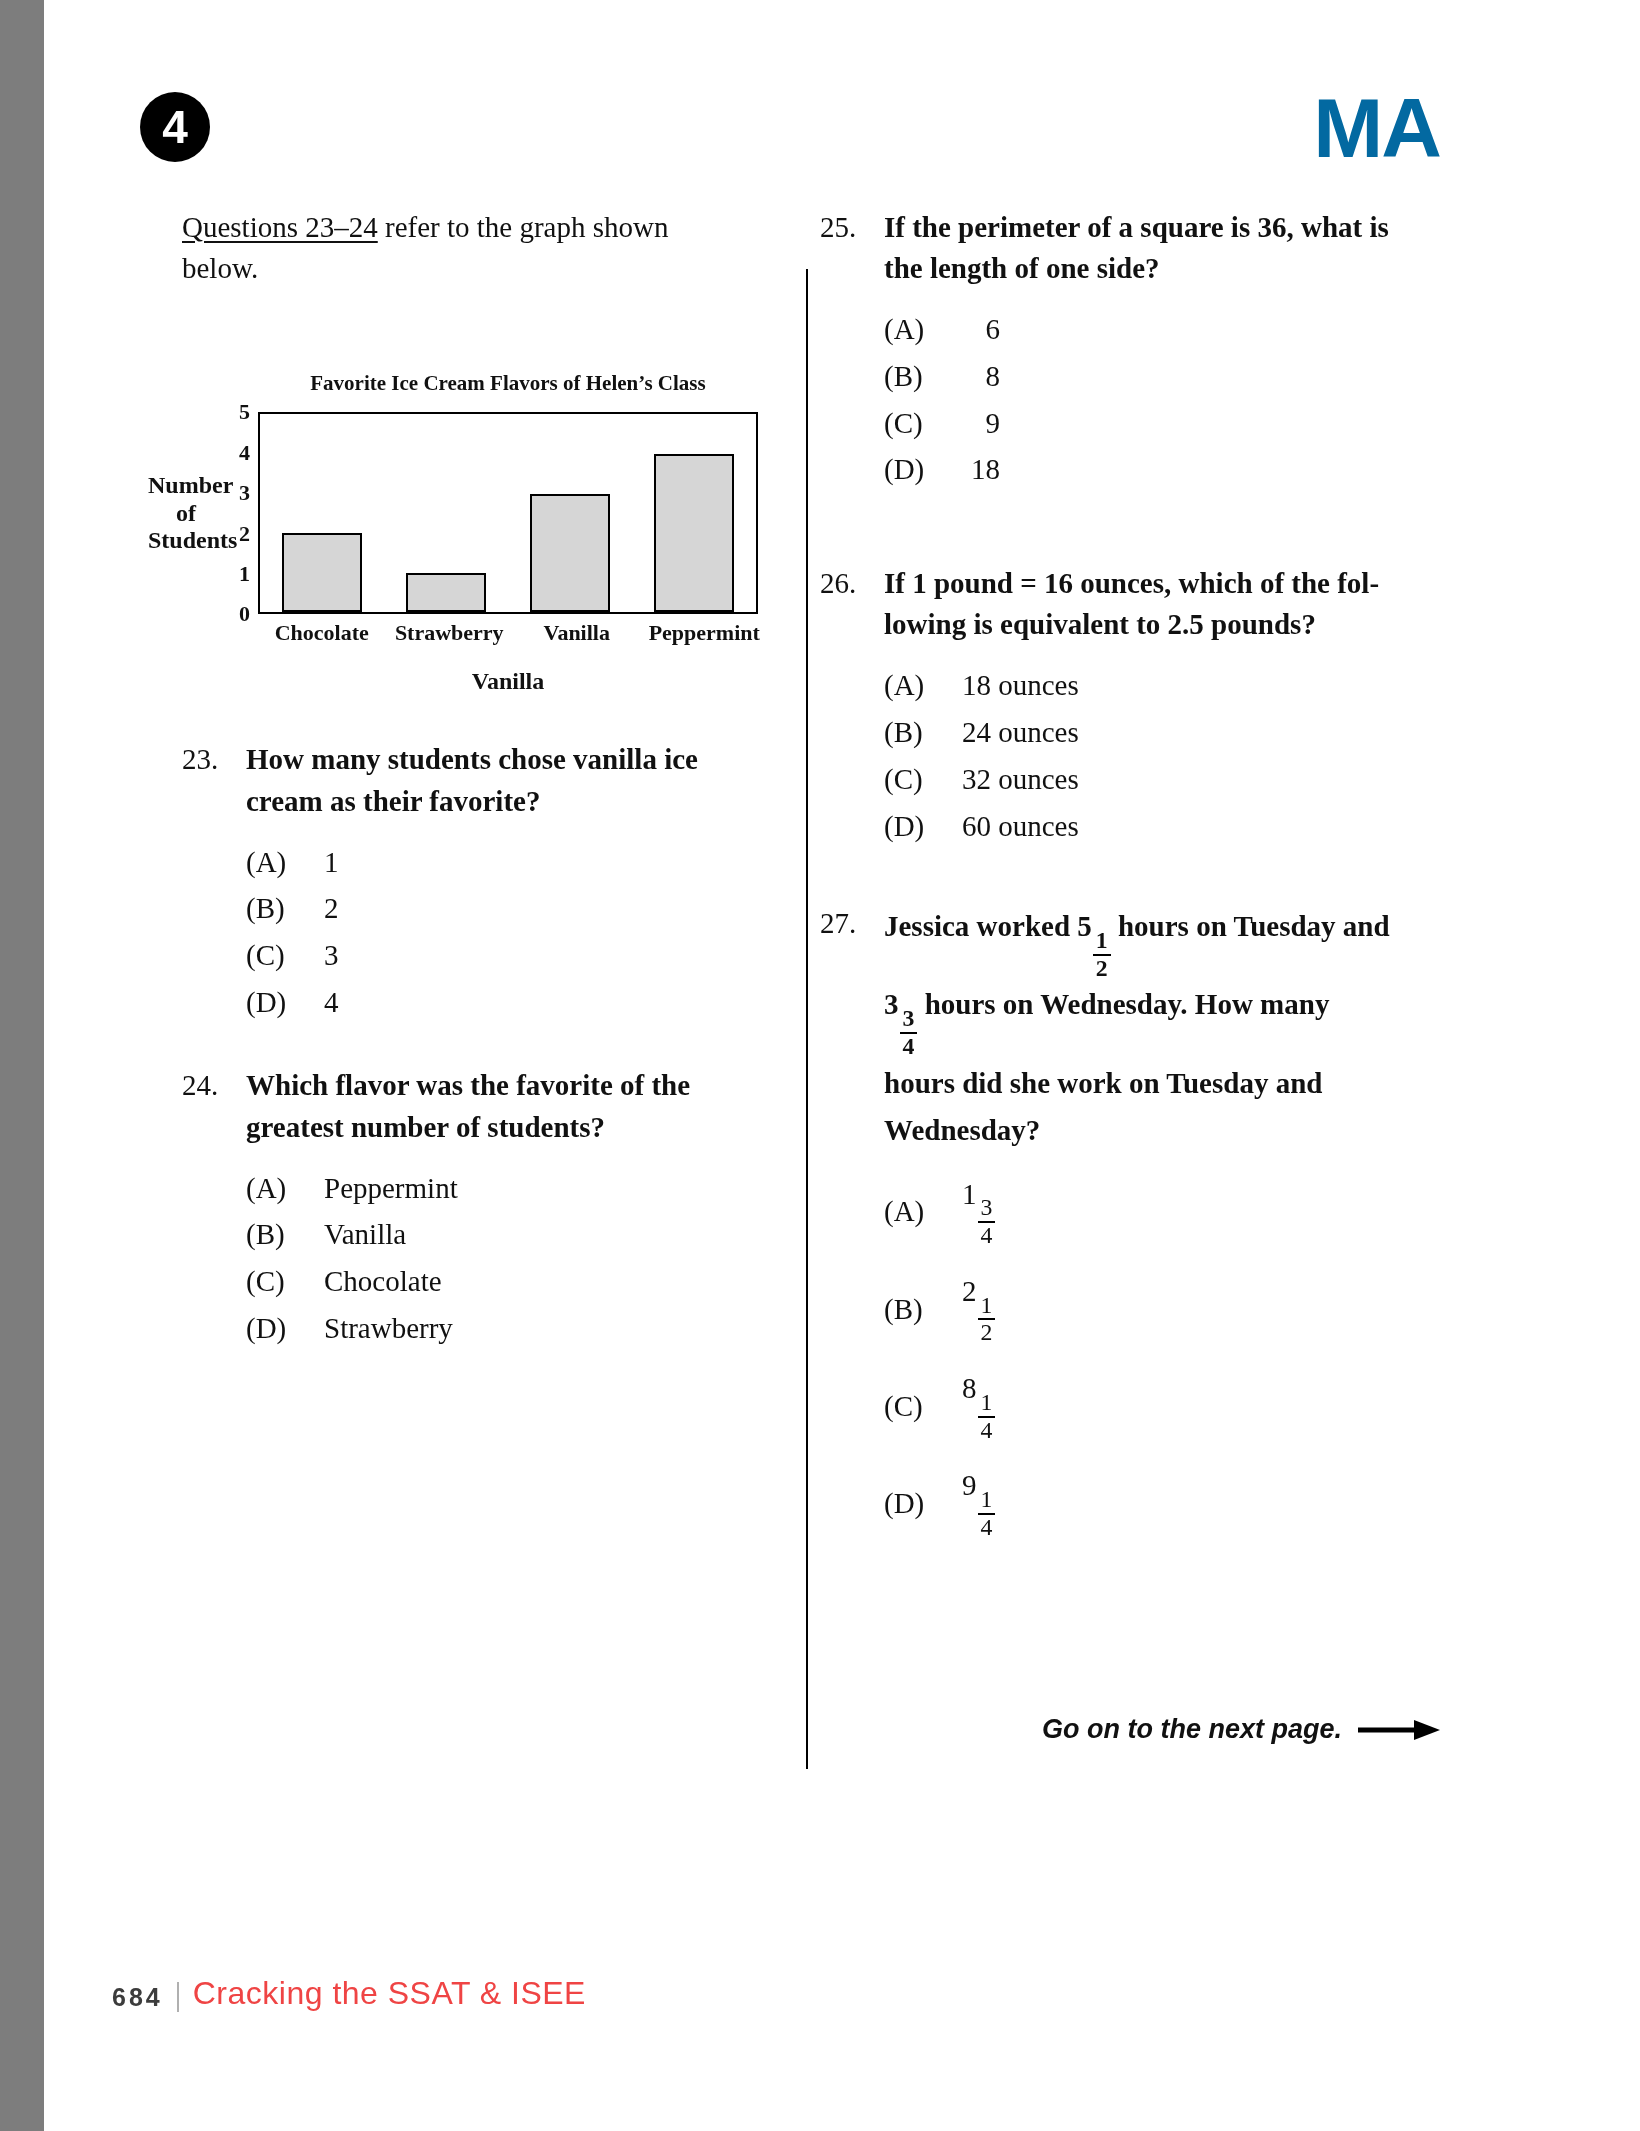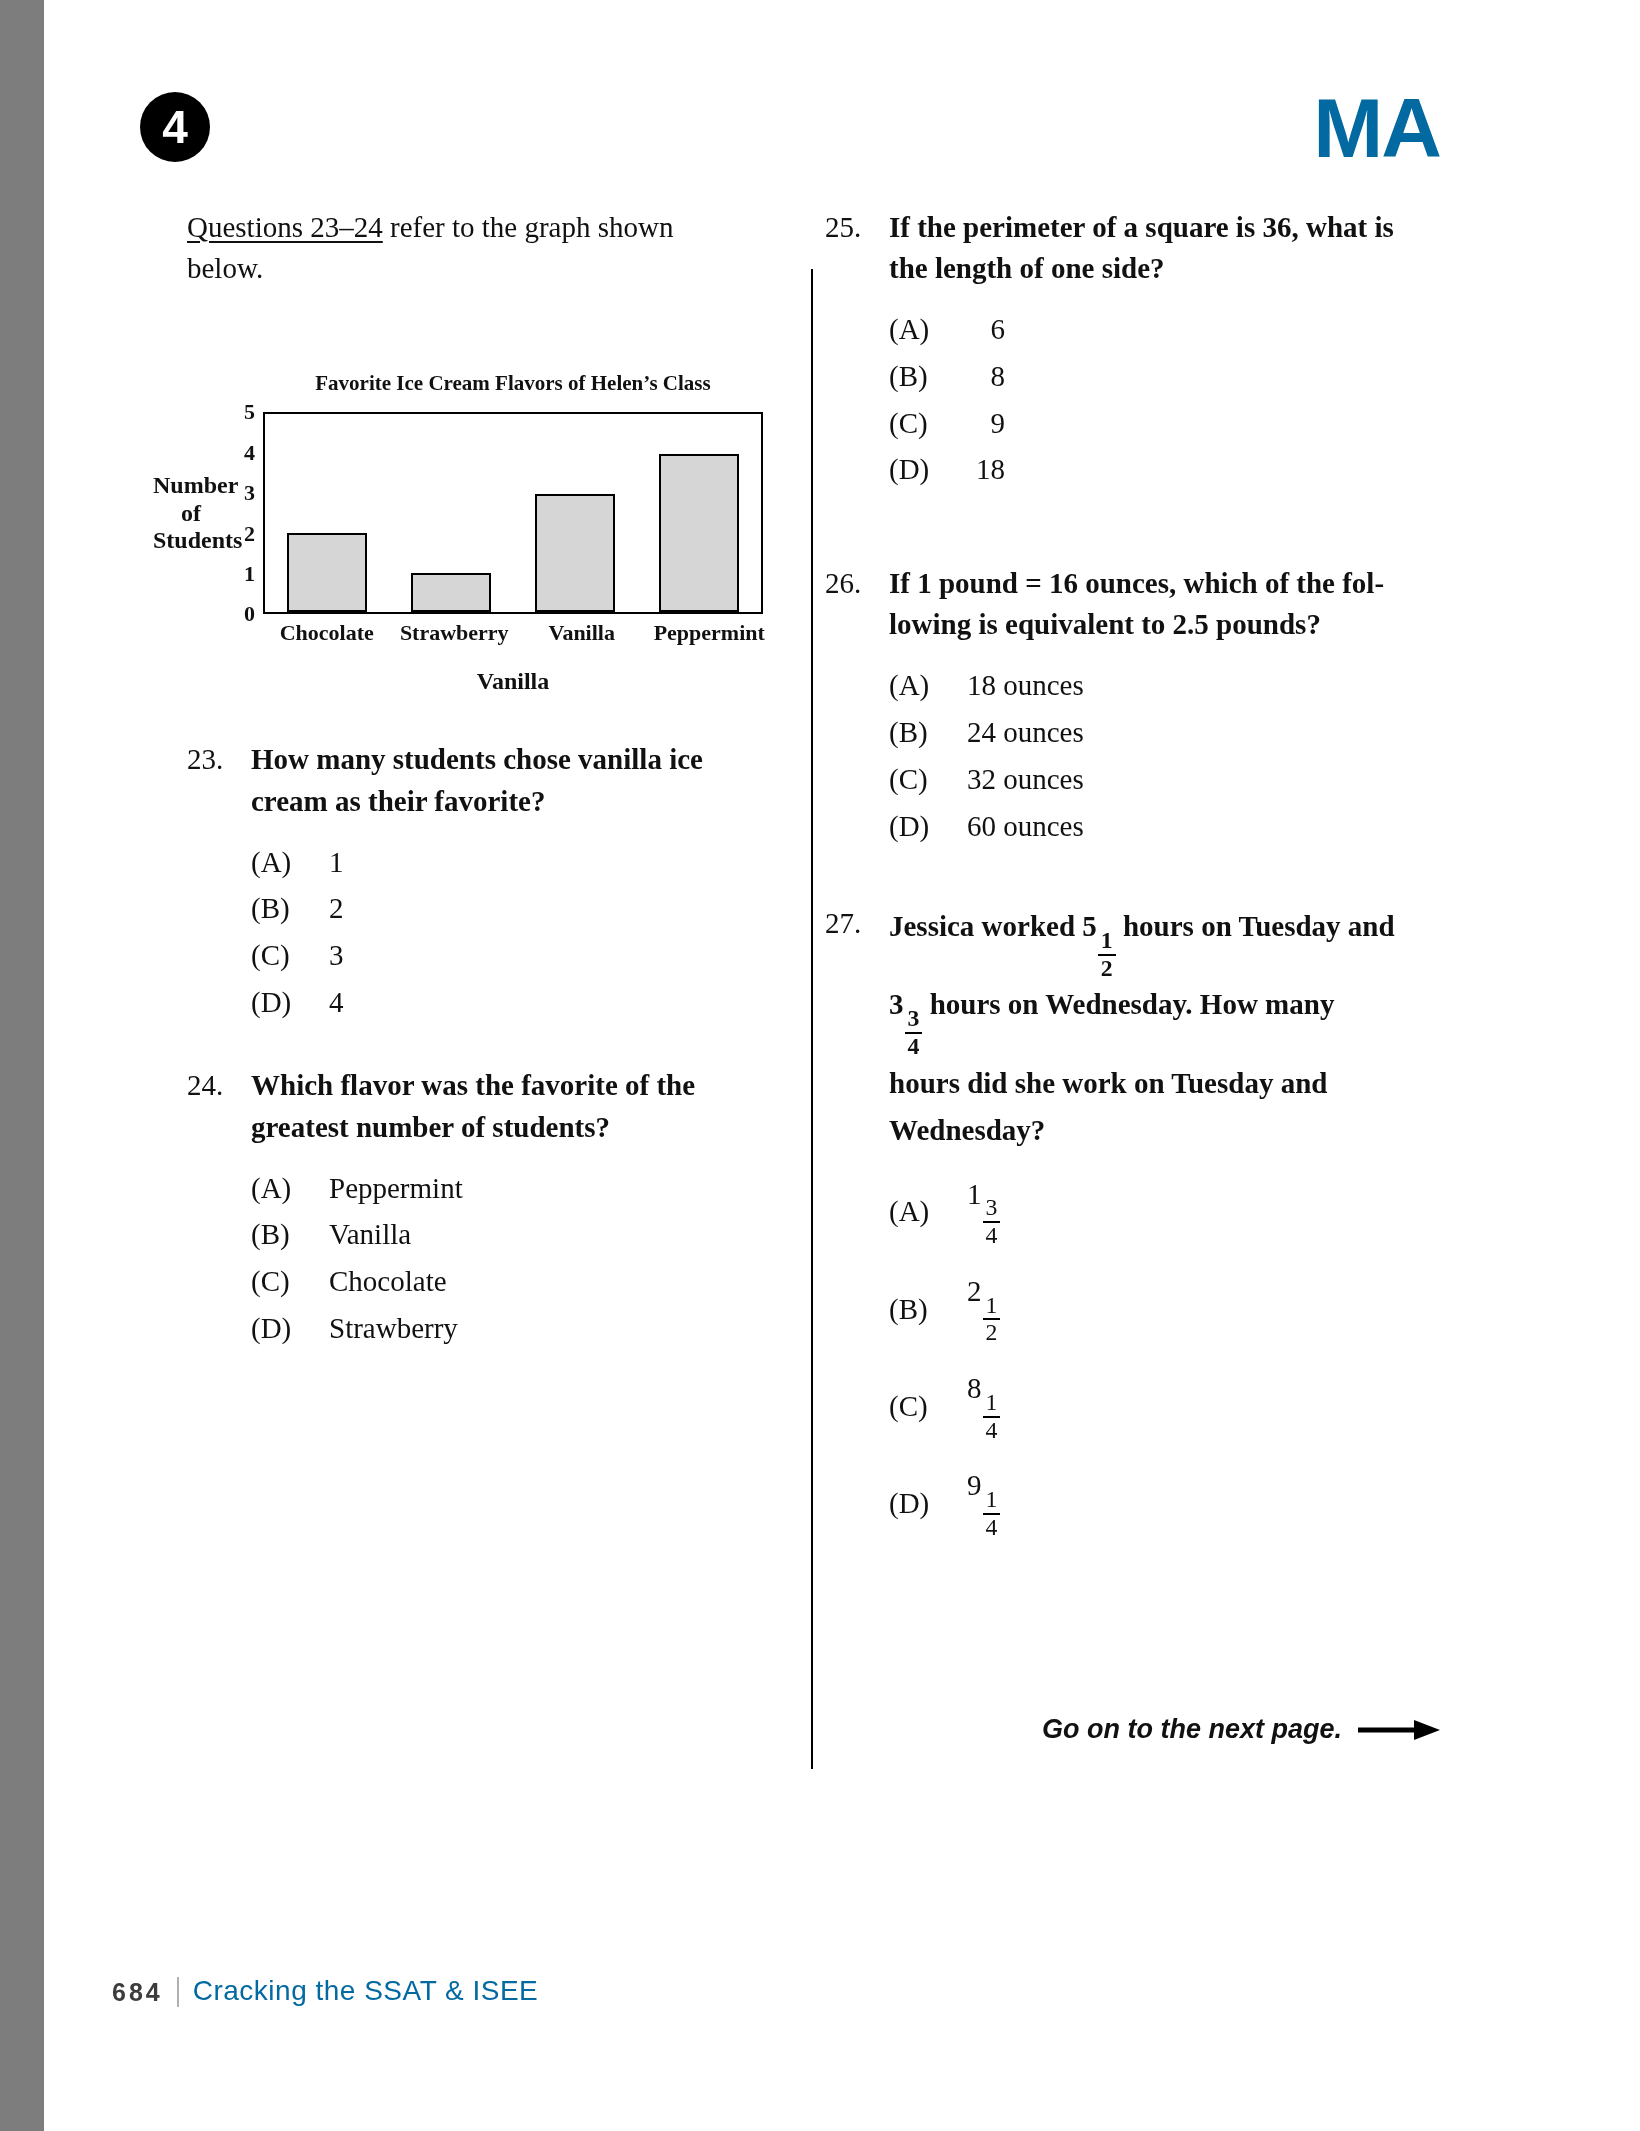--- a/index.html
+++ b/index.html
@@ -16,21 +16,21 @@
     background:#000; color:#fff; display:flex; align-items:center; justify-content:center;
     font-family:"Liberation Sans", sans-serif; font-weight:bold; font-size:46px;
   }
   .section-code {
     position:absolute; right:200px; top:80px;
     font-family:"Liberation Sans", sans-serif; font-weight:bold; font-size:84px;
     letter-spacing:-2px; color:#0369a1;
   }
 
   
-  .columns { position:absolute; left:175px; top:207px; width:1290px; display:flex; align-items:flex-start;justify-content:flex-end; }
+  .columns { position:absolute; left:182px; top:207px; width:1290px; display:flex; align-items:flex-start; }
   .col-left { width:612px; flex-shrink:0; }
   .divider { width:2px; height:1500px; background:#000; margin-top:62px; margin-left:12px; flex-shrink:0; }
   .col-right { margin-left:12px; width:640px; }
 
   .pre { white-space:pre-line; }
   .intro { font-size:29px; line-height:1.42; }
   .underline { text-decoration:underline; text-underline-offset:4px; }
 
   
   .chart { margin-left:-34px; margin-top:82px; width:646px; }
@@ -83,21 +83,21 @@
   .go-on {
     position:absolute; right:200px; top:1698px; display:inline-flex; align-items:center; gap:16px;
     font-family:"Liberation Sans", sans-serif; font-weight:bold; font-style:italic; font-size:27px;margin-top:16px;
   }
   .footer {
     position:absolute; left:112px; top:1975px; display:flex; align-items:flex-end;
     font-family:"Liberation Sans", sans-serif;
   }
   .footer-page { font-weight:bold; font-size:25px; letter-spacing:3px; color:#3c3c3c; }
   .footer-sep { width:2px; height:30px; background:#b0b0b0; margin:0 14px; }
-  .footer-book { font-size:28px; color:#0369a1; letter-spacing:0.5px; }
+  .footer-book { font-size:32px; color:#ef4444; letter-spacing:0.5px; }
 </style>
 </head>
 <body>
 
 <div class="page">
   <div class="left-strip"></div>
 
   <div class="section-badge">
     <span>4</span>
   </div>

